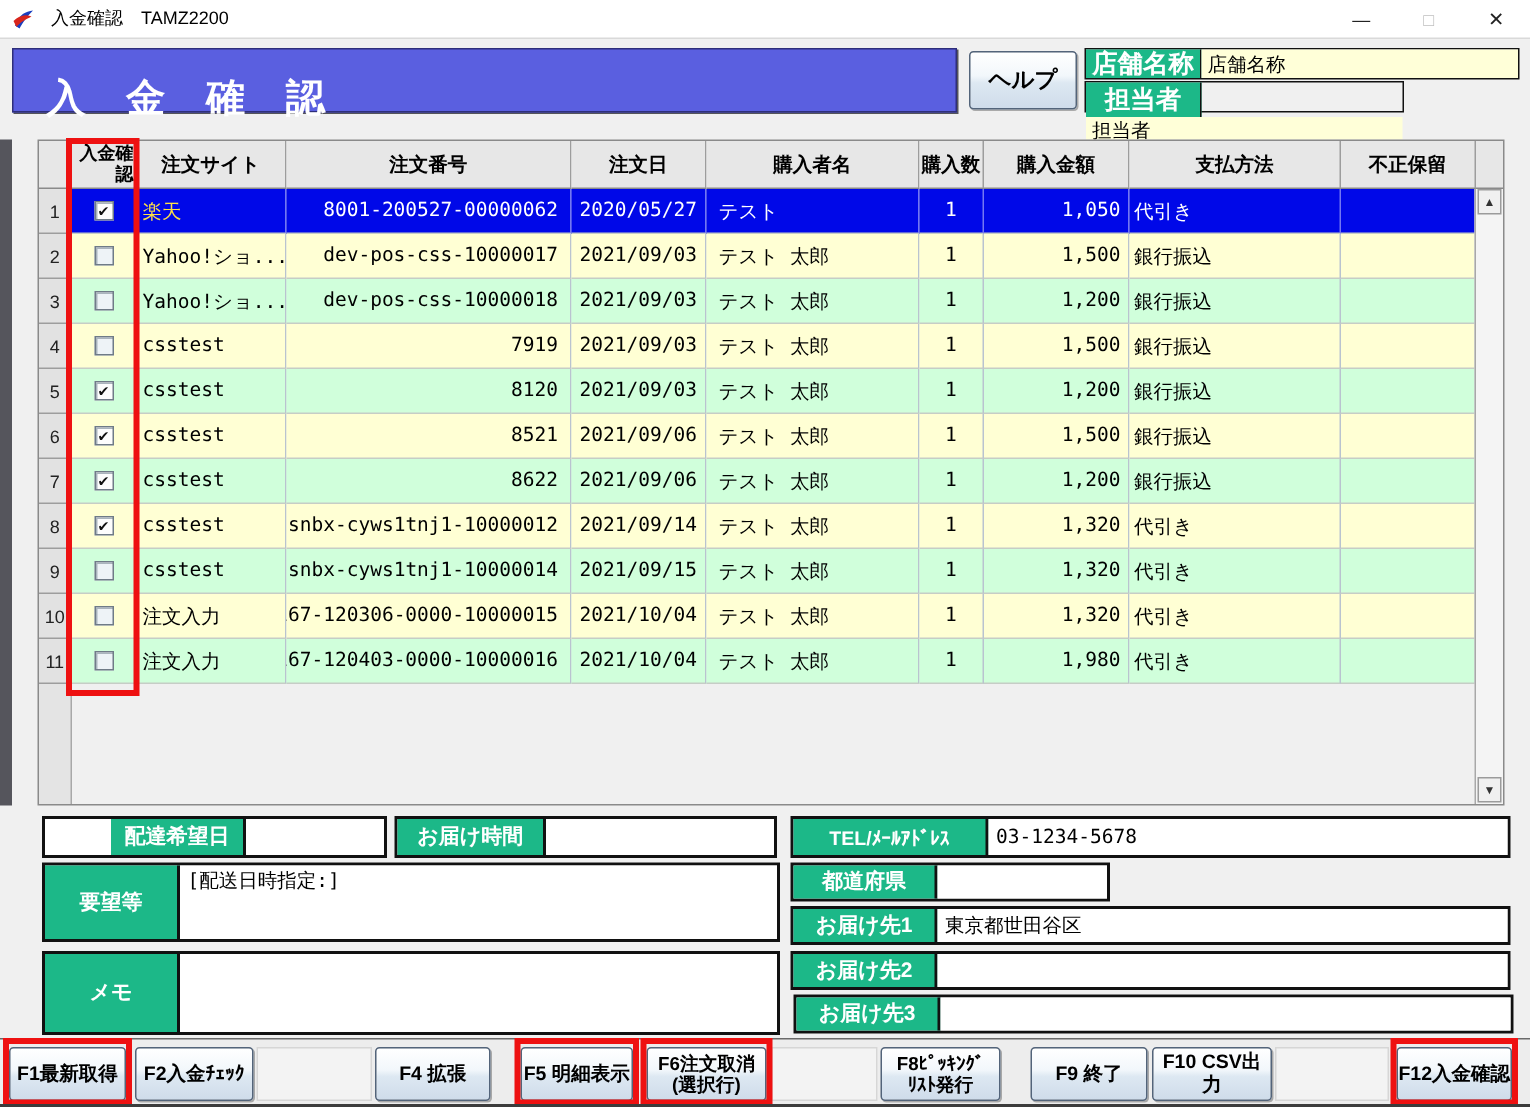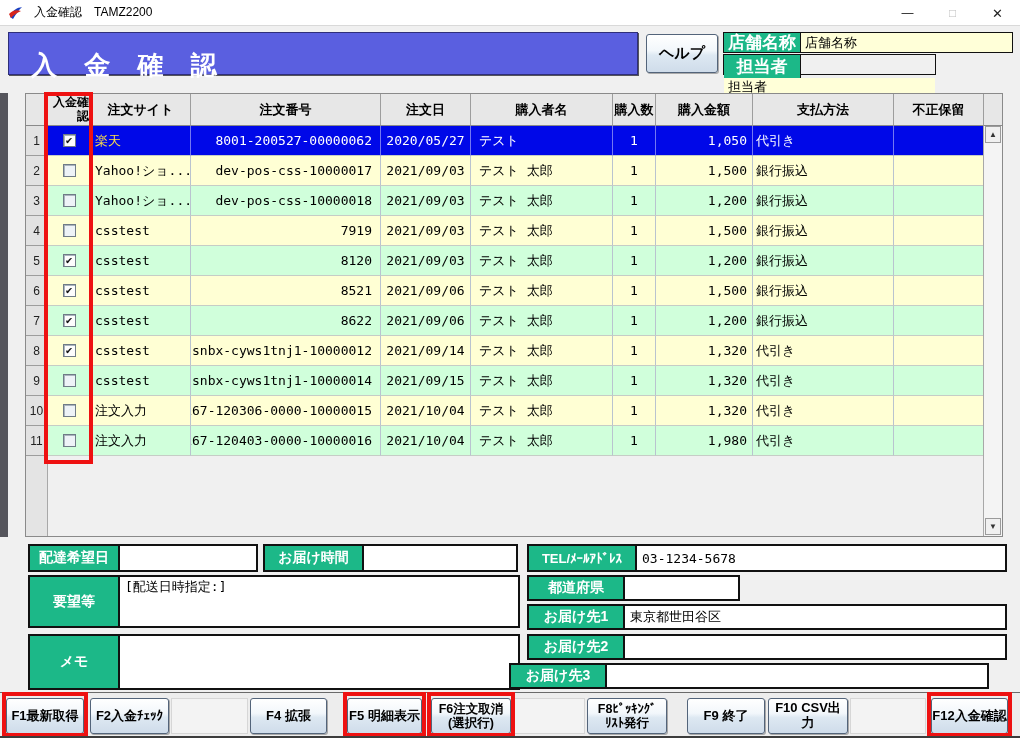--- a/index.html
+++ b/index.html
@@ -87,30 +87,30 @@
   .hl-f6 { left:427px; top:692px; width:88px; height:45px; }
   .hl-f12 { left:927px; top:692px; width:85px; height:45px; }
 
   
   .fgroup { position:absolute; display:flex; border:2px solid #111; background:#fff; }
   .flabel { background:#1cb888; color:#fff; font-weight:bold; font-size:14px;
             display:flex; align-items:center; justify-content:center; border-right:2px solid #111; }
   .ffield { background:#fff; font-size:13px; font-family:"DejaVu Sans Mono","DejaVu Sans",monospace;
             display:flex; align-items:center; padding-left:5px; flex:1; }
   .ffield.top { align-items:flex-start; padding-top:1px; }
-  .g-ddate { left:28px; top:544px; width:230px; height:28px; }  .g-ddate .flabel { width:90px; }
+  .g-ddate { left:28px; top:544px; width:230px; height:28px;padding-left:44px; }  .g-ddate .flabel { width:90px; }
   .g-dtime { left:263px; top:544px; width:255px; height:28px; } .g-dtime .flabel { width:99px; }
-  .g-tel   { left:527px; top:544px; width:480px; height:28px; } .g-tel .flabel { width:108px; font-size:13px; }
+  .g-tel   { left:527px; top:544px; width:480px; height:28px; } .g-tel .flabel { width:130px; font-size:13px; }
   .g-req   { left:28px;  top:575px; width:492px; height:53px; } .g-req .flabel { width:90px; }
   .g-pref  { left:527px; top:575px; width:213px; height:26px; } .g-pref .flabel { width:96px; }
   .g-city  { left:747px; top:575px; width:260px; height:26px; } .g-city .flabel { width:110px; }
   .g-addr1 { left:527px; top:604px; width:480px; height:26px; } .g-addr1 .flabel { width:96px; }
   .g-memo  { left:28px;  top:634px; width:492px; height:56px; } .g-memo .flabel { width:90px; }
   .g-addr2 { left:527px; top:634px; width:480px; height:26px; } .g-addr2 .flabel { width:96px; }
-  .g-addr3 { left:509px; top:663px; width:480px; height:26px; } .g-addr3 .flabel { width:96px; }
+  .g-addr3 { left:529px; top:663px; width:480px; height:26px; } .g-addr3 .flabel { width:96px; }
 
   
   .fnbar { position:absolute; left:0; top:692px; width:1020px; height:46px; background:#ededed;
            border-top:1px solid #6a6a6a; }
   .fbtn { position:absolute; top:5px; height:36px; font-weight:bold; font-size:13px; color:#000;
           display:flex; flex-direction:column; align-items:center; justify-content:center; line-height:1.15; }
   .fslot { position:absolute; top:5px; height:36px; background:#f3f3f3; border:1px solid #d6d6d6; }
   .b-f1 { left:6px; width:78px; }   .b-f2 { left:90px; width:79px; }
   .s-3  { left:171px; width:77px; } .b-f4 { left:250px; width:77px; }
   .b-f5 { left:347px; width:75px; } .b-f6 { left:431px; width:80px; font-size:12.5px; }

